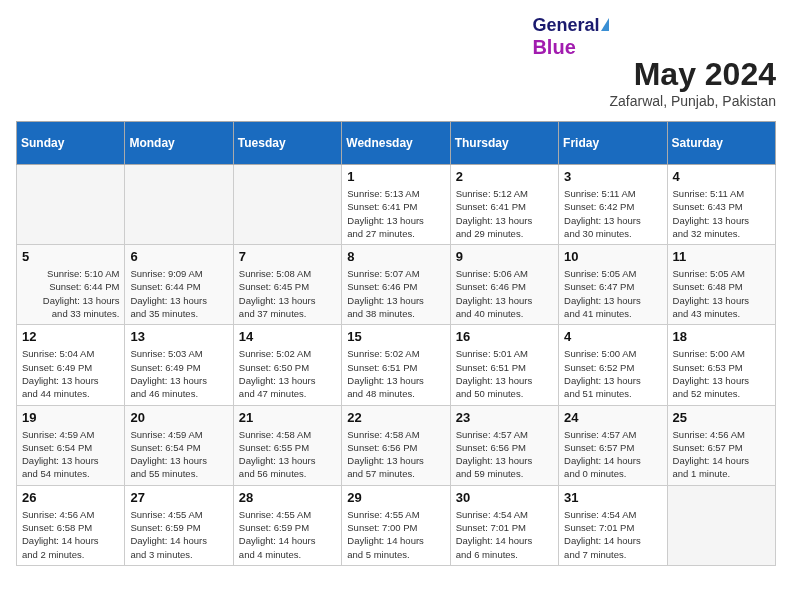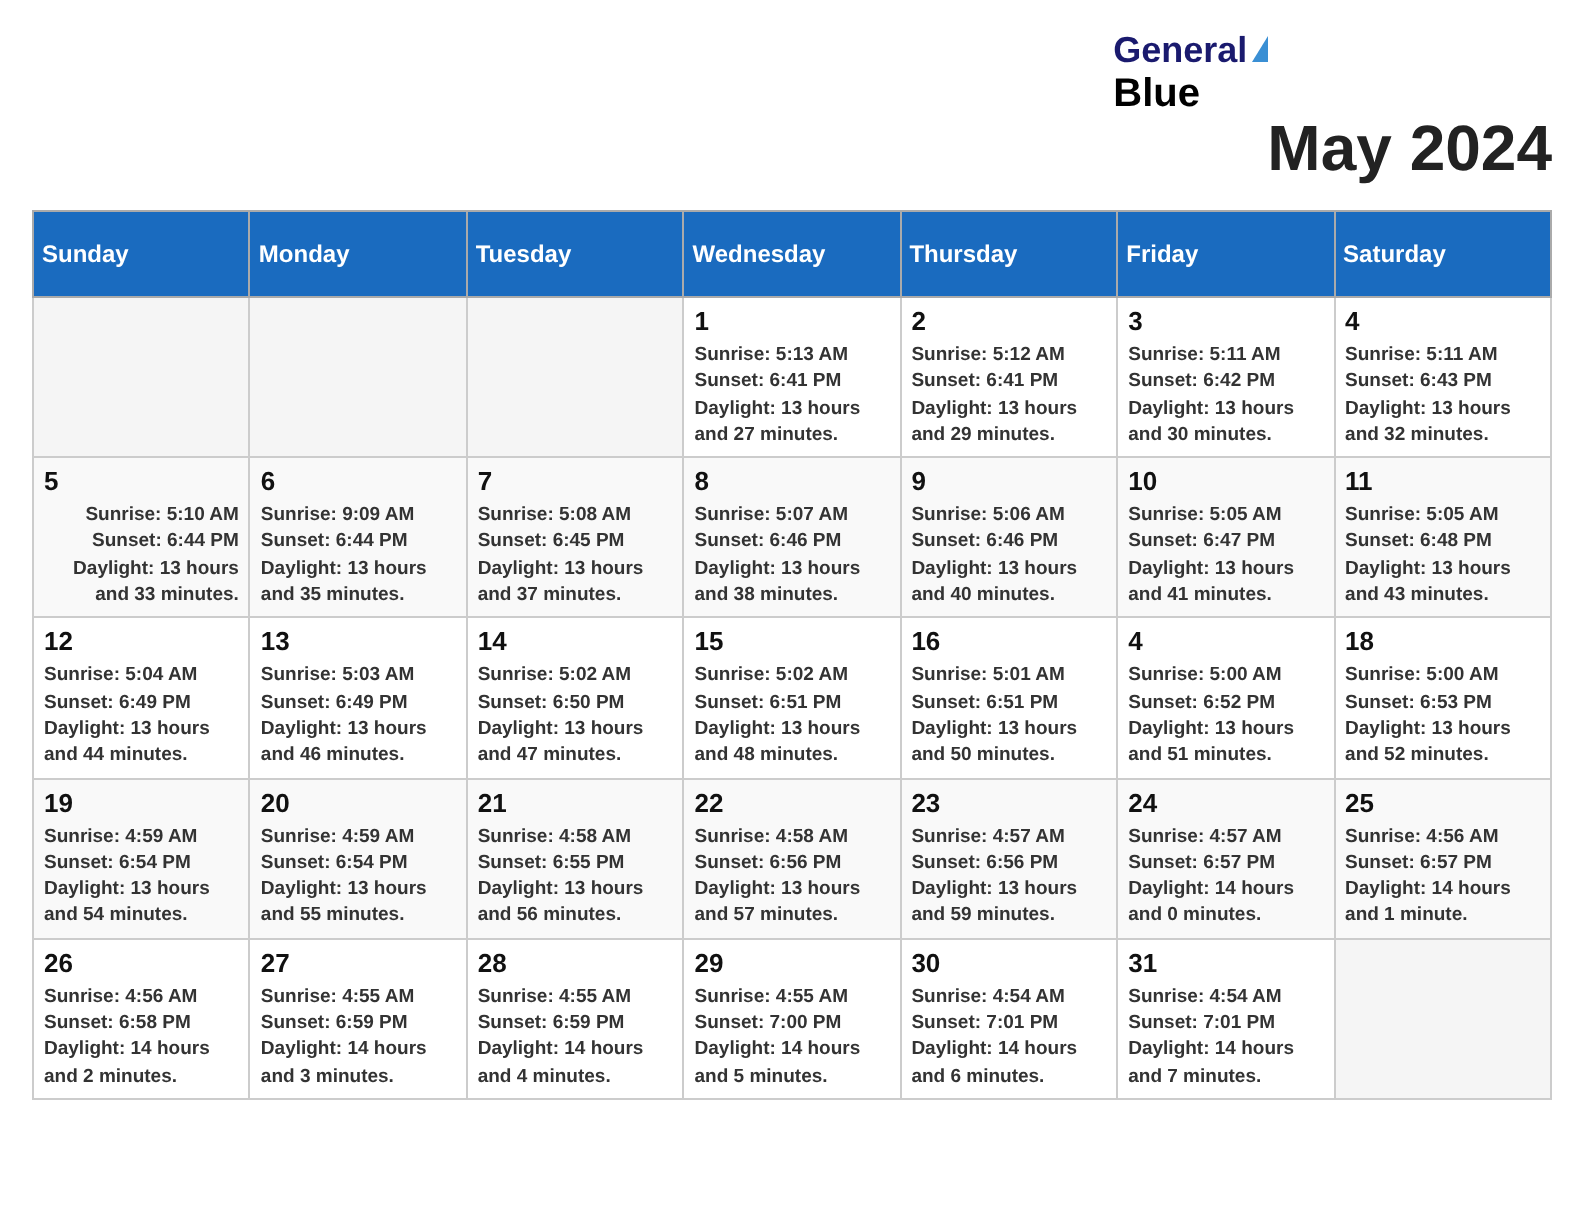--- a/index.html
+++ b/index.html
@@ -17,21 +17,21 @@
       margin-bottom: 12px;
     }
     .logo {
       display: flex;
       flex-direction: column;
       font-size: 18px;
       font-weight: bold;
       color: #1a1a6e;
       line-height: 1.1;
     }
-    .logo-blue { color: #000000; font-size: 20px; }
+    .logo-blue { color: #a21caf; font-size: 20px; }
     .title-section {
       text-align: right;
       margin-top: 40px;
     }
     .month-title {
       font-size: 32px;
       font-weight: bold;
       color: #222;
     }
     .location {
@@ -67,38 +67,38 @@
     .day-number {
       font-size: 13px;
       font-weight: bold;
       margin-bottom: 3px;
       color: #111;
     }
     .day-info {
       font-size: 9.5px;
       color: #333;
       line-height: 1.4;
-      font-weight: bold;
     }
     .empty-cell {
       background: #f5f5f5 !important;
     }
   </style>
 </head>
 <body>
 
 <div class="header">
   <div class="logo">
     <span>
       General<span style="display:inline-block;width:0;height:0;border-left:8px solid transparent;border-right:0px solid transparent;border-bottom:13px solid #3a8fd4;margin-left:2px;vertical-align:middle;position:relative;top:-2px;"></span>
     </span>
     <span class="logo-blue">Blue</span>
   </div>
   <div class="title-section">
     <div class="month-title">May 2024</div>
+    <div class="location">Zafarwal, Punjab, Pakistan</div>
   </div>
 </div>
 
 <table>
   <thead>
     <tr>
     <th>Sunday</th>
         <th>Monday</th>
         <th>Tuesday</th>
         <th>Wednesday</th>

